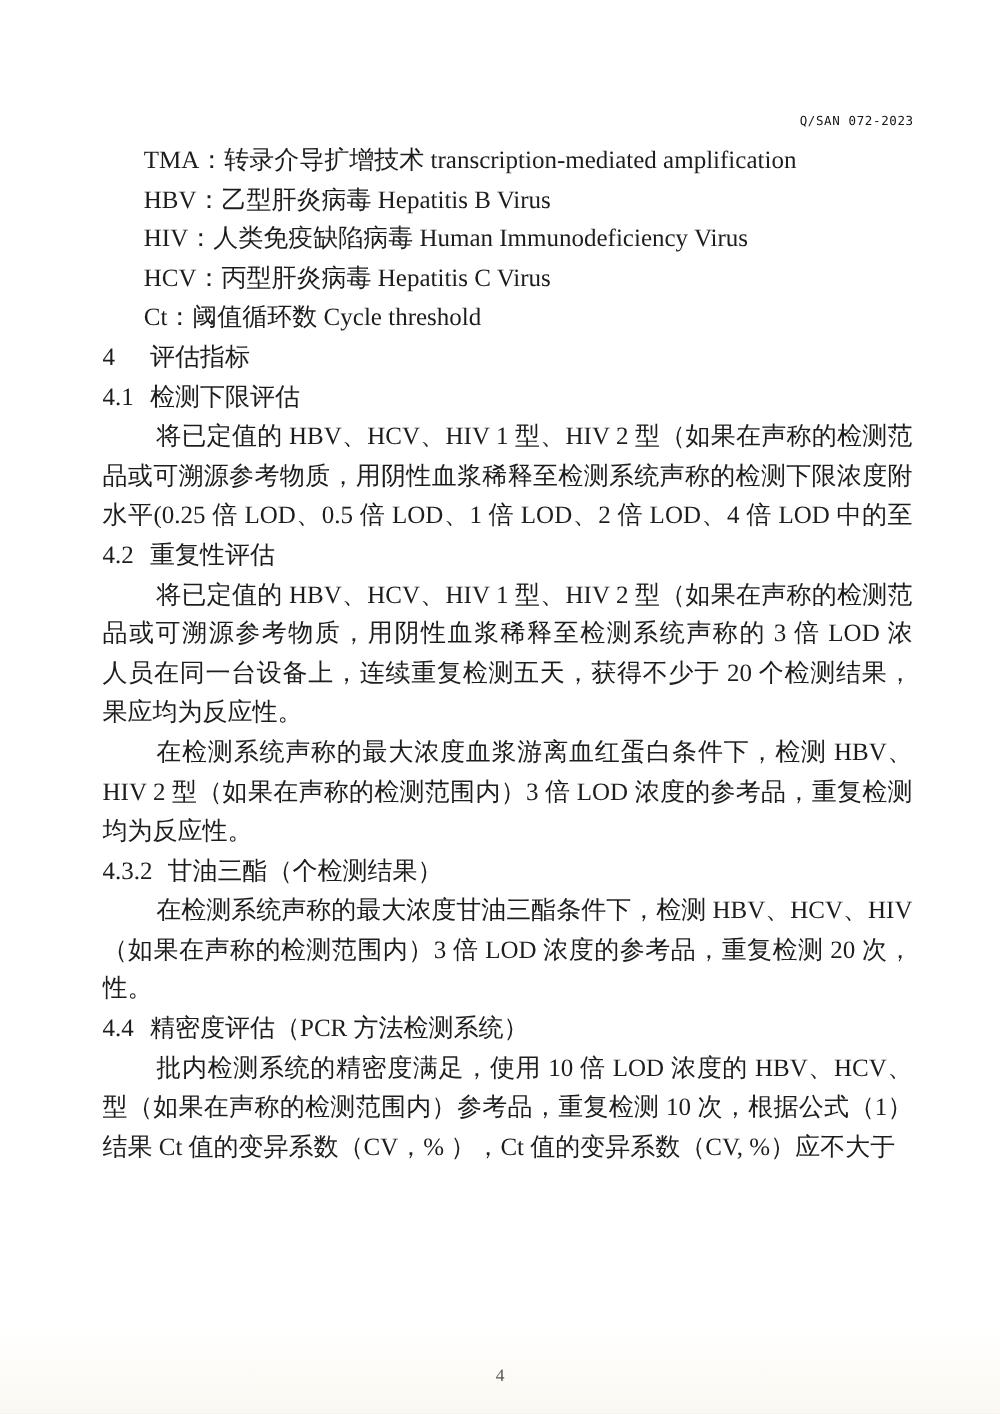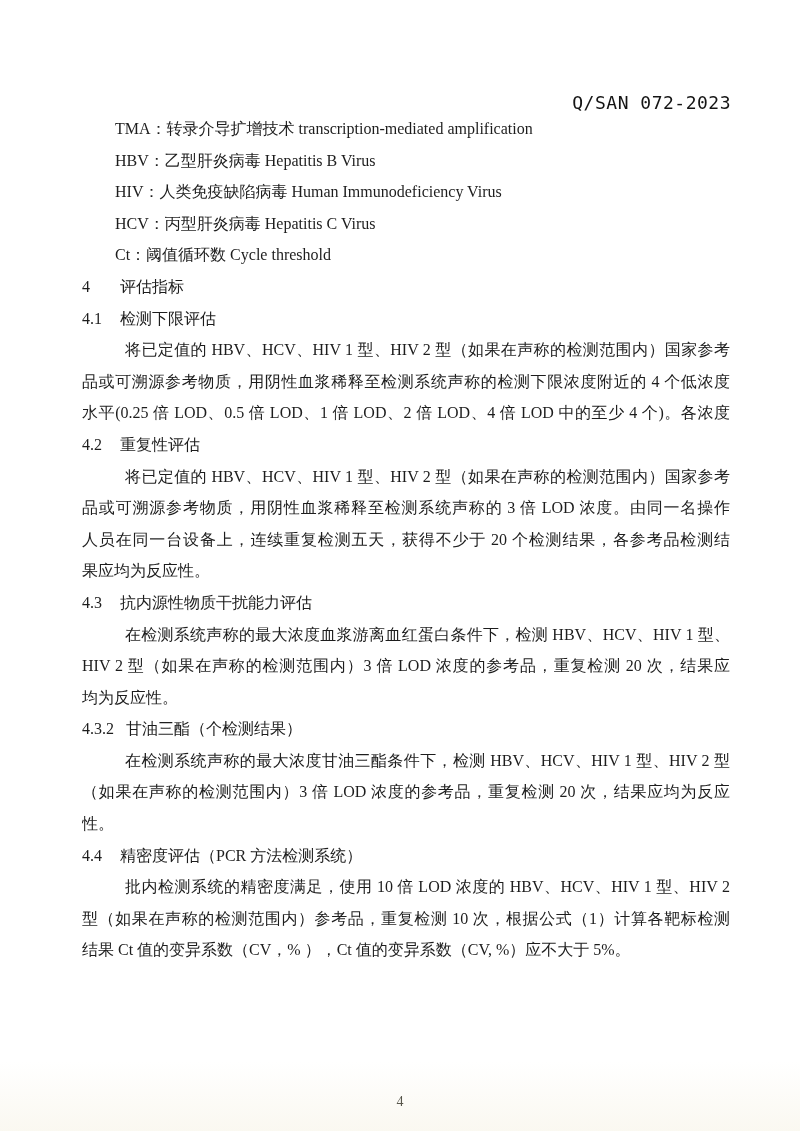--- a/index.html
+++ b/index.html
@@ -13,27 +13,27 @@
     overflow:hidden;
   }
   .scan-shading {
     position:absolute; left:0; right:0; bottom:0; height:70px;
     background:linear-gradient(to bottom, rgba(240,234,210,0) 0%, rgba(238,231,204,0.28) 100%);
     pointer-events:none;
   }
   .header-right {
     position:absolute; top:92px; right:69px;
     font-family:"DejaVu Sans Mono","Liberation Mono",monospace;
-    font-size:18px; letter-spacing:0.5px; color:#141414;
+    font-size:10px; letter-spacing:0.5px; color:#141414;
   }
   .content {
     position:absolute; left:82px; top:113px; width:648px;
   }
   .line {
-    font-size:16px;
+    font-size:20px;
     line-height:31.6px;
     height:31.6px;
     overflow:hidden;
     white-space:normal;
   }
   .line.fill { text-align:justify; text-align-last:justify; }
   .line.p-first { text-indent:43px; }
   .line.def { padding-left:33px; }
   .line.h .hnum { display:inline-block; min-width:26px; margin-right:12px; }
   .line.formula { padding-left:64px; }
@@ -64,21 +64,20 @@
       <div class="line h"><span class="hnum">4</span><span class="htitle">评估指标</span></div>
       <div class="line h"><span class="hnum">4.1</span><span class="htitle">检测下限评估</span></div>
       <div class="line p-first fill">将已定值的 HBV、HCV、HIV 1 型、HIV 2 型（如果在声称的检测范围内）国家参考</div>
       <div class="line p fill">品或可溯源参考物质，用阴性血浆稀释至检测系统声称的检测下限浓度附近的 4 个低浓度</div>
       <div class="line p fill">水平(0.25 倍 LOD、0.5 倍 LOD、1 倍 LOD、2 倍 LOD、4 倍 LOD 中的至少 4 个)。各浓度</div>
       <div class="line h"><span class="hnum">4.2</span><span class="htitle">重复性评估</span></div>
       <div class="line p-first fill">将已定值的 HBV、HCV、HIV 1 型、HIV 2 型（如果在声称的检测范围内）国家参考</div>
       <div class="line p fill">品或可溯源参考物质，用阴性血浆稀释至检测系统声称的 3 倍 LOD 浓度。由同一名操作</div>
       <div class="line p fill">人员在同一台设备上，连续重复检测五天，获得不少于 20 个检测结果，各参考品检测结</div>
       <div class="line p">果应均为反应性。</div>
-      <div class="line h"><span class="hnum">4.3</span><span class="htitle">抗内源性物质干扰能力评估</span></div>
       <div class="line p-first fill">在检测系统声称的最大浓度血浆游离血红蛋白条件下，检测 HBV、HCV、HIV 1 型、</div>
       <div class="line p fill">HIV 2 型（如果在声称的检测范围内）3 倍 LOD 浓度的参考品，重复检测 20 次，结果应</div>
       <div class="line p">均为反应性。</div>
       <div class="line h"><span class="hnum">4.3.2</span><span class="htitle">甘油三酯（个检测结果）</span></div>
       <div class="line p-first fill">在检测系统声称的最大浓度甘油三酯条件下，检测 HBV、HCV、HIV 1 型、HIV 2 型</div>
       <div class="line p fill">（如果在声称的检测范围内）3 倍 LOD 浓度的参考品，重复检测 20 次，结果应均为反应</div>
       <div class="line p">性。</div>
       <div class="line h"><span class="hnum">4.4</span><span class="htitle">精密度评估（PCR 方法检测系统）</span></div>
       <div class="line p-first fill">批内检测系统的精密度满足，使用 10 倍  LOD 浓度的 HBV、HCV、HIV 1 型、HIV 2</div>
       <div class="line p fill">型（如果在声称的检测范围内）参考品，重复检测 10 次，根据公式（1）计算各靶标检测</div>

